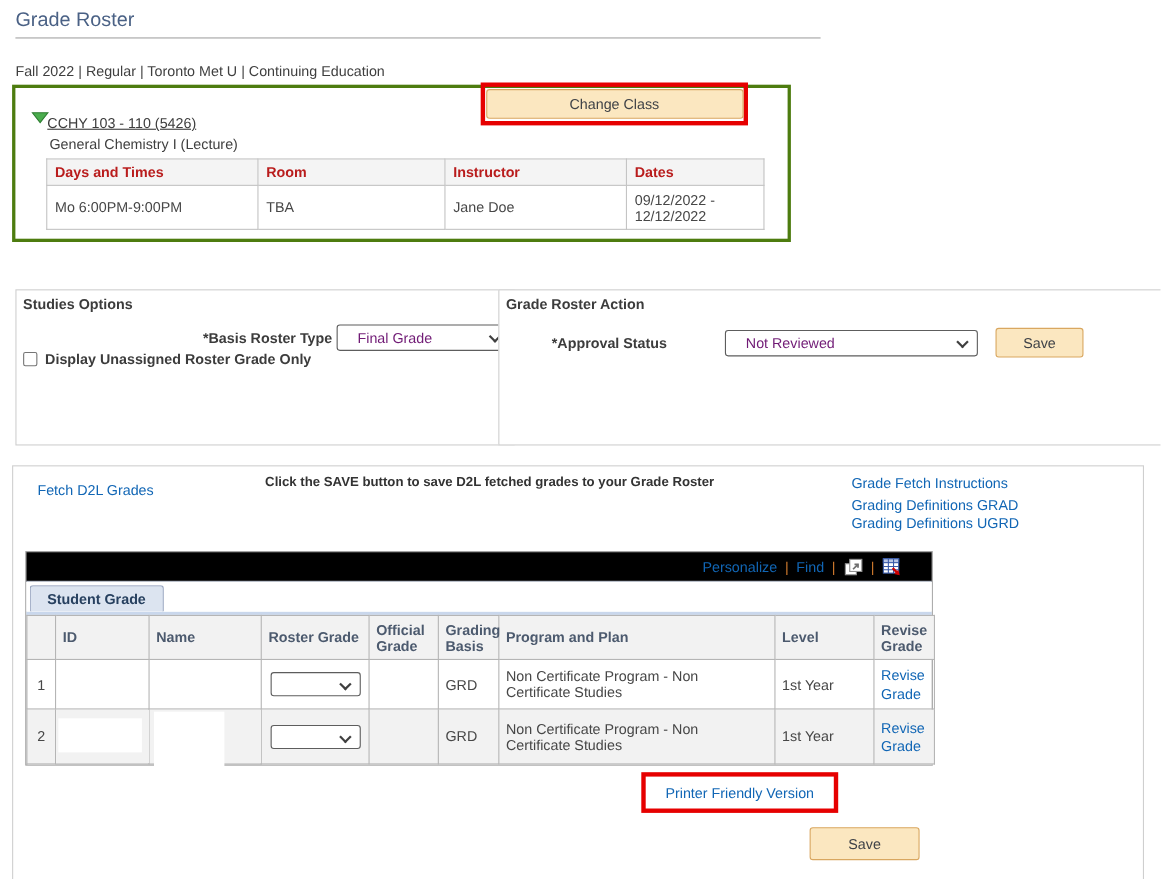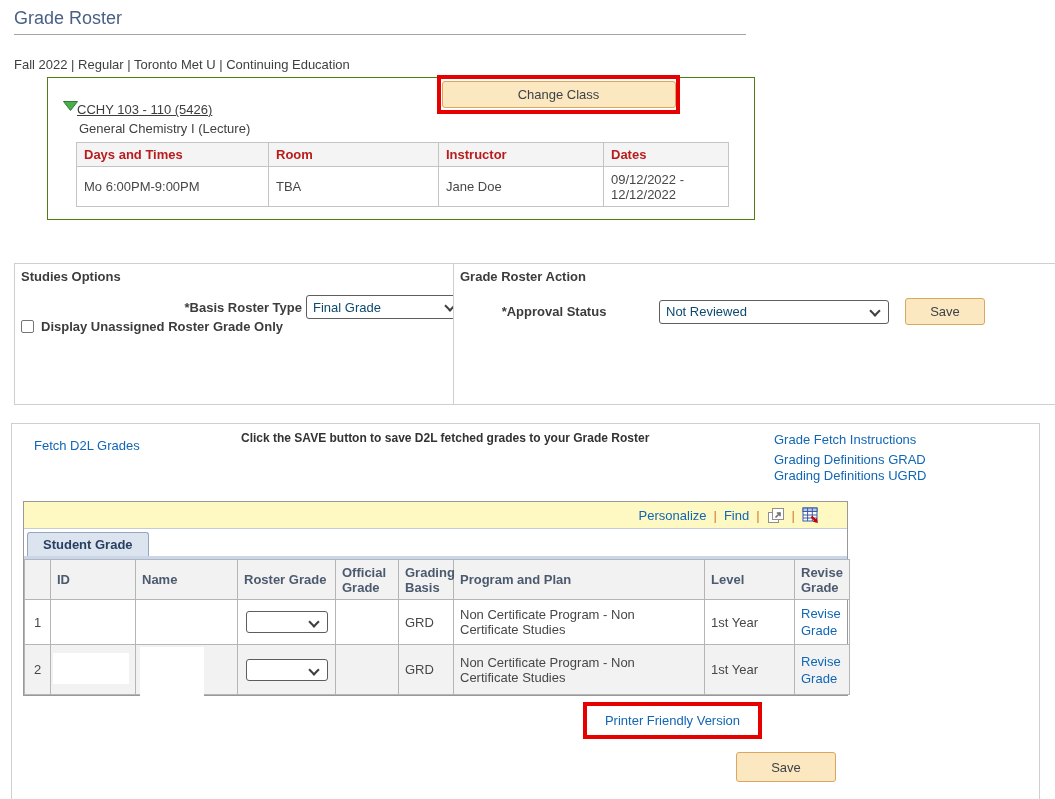--- a/index.html
+++ b/index.html
@@ -7,21 +7,21 @@
               font-family:"Liberation Sans", sans-serif; }
   .screen { position:relative; width:1055px; height:799px; background:#fff; }
 
   
   .page-title { position:absolute; left:14px; top:8px; font-size:18px; color:#4a6185; }
   .title-rule { position:absolute; left:14px; top:34px; width:732px; height:1px; background:#a3a3a3; }
   .context-line { position:absolute; left:14px; top:57px; font-size:13px; color:#3f3f3f; }
 
   
   .class-panel { position:absolute; left:11px; top:77px; width:708px; height:143px;
-                 border:1px solid #4d7c0f; background:#fff;margin-left:36px; }
+                 border:3px solid #4d7c0f; background:#fff; }
   .tri-icon { position:absolute; left:14px; top:20px; cursor:pointer; }
   .class-link { position:absolute; left:29px; top:24px; font-size:13px; color:#3d3d3d;
                 text-decoration:underline; cursor:pointer; }
   .class-desc { position:absolute; left:31px; top:43px; font-size:13px; color:#3f3f3f; }
   .meet-table { position:absolute; left:28px; top:64px; border-collapse:collapse; table-layout:fixed;
                 width:652px; font-size:13px; }
   .meet-table th { background:#f4f4f4; color:#b91c1c; font-weight:bold; text-align:left;
                    border:1px solid #c4c4c4; padding:3px 7px; height:24px; }
   .meet-table td { border:1px solid #c4c4c4; color:#474747; padding:3px 7px; height:40px;
                    vertical-align:middle; }
@@ -48,42 +48,42 @@
               justify-content:flex-end; padding-right:3px; gap:4px; }
   .action-row { position:absolute; left:0; top:34px; width:100%; display:flex; align-items:center; }
   .fld-label { font-size:13px; font-weight:bold; color:#3c3c3c; }
   .action-row .fld-label { width:200px; text-align:center; }
   .cb-row { position:absolute; left:6px; top:55px; display:flex; align-items:center; gap:7px; }
   .checkbox { width:13px; height:13px; background:#fff; border:1px solid #757575; border-radius:2px;
               cursor:pointer; flex:0 0 auto; }
 
   
   .select { position:relative; height:24px; background:#fff; border:1px solid #5d5d5d; border-radius:3px;
-            font-size:13px; color:#0c4a6e; display:flex; align-items:center; padding:0 28px 0 6px;
+            font-size:13px; color:#701a75; display:flex; align-items:center; padding:0 28px 0 18px;
             cursor:pointer;text-align:right; }
   .sel-type { width:158px; }
   .sel-approval { width:230px; margin-left:5px; }
   .sel-roster { width:82px; height:22px; margin:0 auto; }
   .chev { position:absolute; right:9px; top:6px; width:8px; height:8px;
           border-right:2px solid #3f3f3f; border-bottom:2px solid #3f3f3f; transform:rotate(45deg); }
 
   
   .big-box { position:absolute; left:11px; top:423px; width:1029px; height:395px;
              border:1px solid #cfcfcf; background:#fff; }
   a.blue-link { color:#1166b5; font-size:13px; text-decoration:none; cursor:pointer; }
   .fetch-link { position:absolute; left:22px; top:14px; }
   .save-message { position:absolute; left:229px; top:7px; font-size:12px; font-weight:bold;
                   color:#333; white-space:nowrap; }
   .right-links { position:absolute; left:762px; top:8px; display:flex; flex-direction:column; }
   .right-links a { line-height:16px; }
   .right-links a:first-child { margin-bottom:4px; }
 
   
   .grid { position:absolute; left:11px; top:77px; width:825px; border:1px solid #999; background:#fff; }
-  .grid-toolbar { height:27px; background:#fef9c3; border-bottom:1px solid #c6cdda;
+  .grid-toolbar { height:27px; background:#000000; border-bottom:1px solid #c6cdda;
                   display:flex; align-items:center; justify-content:flex-end;
                   gap:7px; padding-right:28px; font-size:13px; }
   .sep { color:#cf7a2d; }
   .icon-btn { display:flex; align-items:center; cursor:pointer; }
   .tab-strip { position:relative; height:27px; background:#fff; }
   .tab { position:absolute; left:3px; top:3px; height:24px; line-height:24px; padding:0 15px;
          background:#dce4f0; border:1px solid #98a5bf; border-bottom:none;
          border-radius:3px 3px 0 0; font-size:13px; font-weight:bold; color:#27405f; cursor:pointer; }
   .tab-underline { height:3px; background:#c9d7ec; }
   .grid-table { border-collapse:collapse; table-layout:fixed; width:100%; font-size:13px; }

